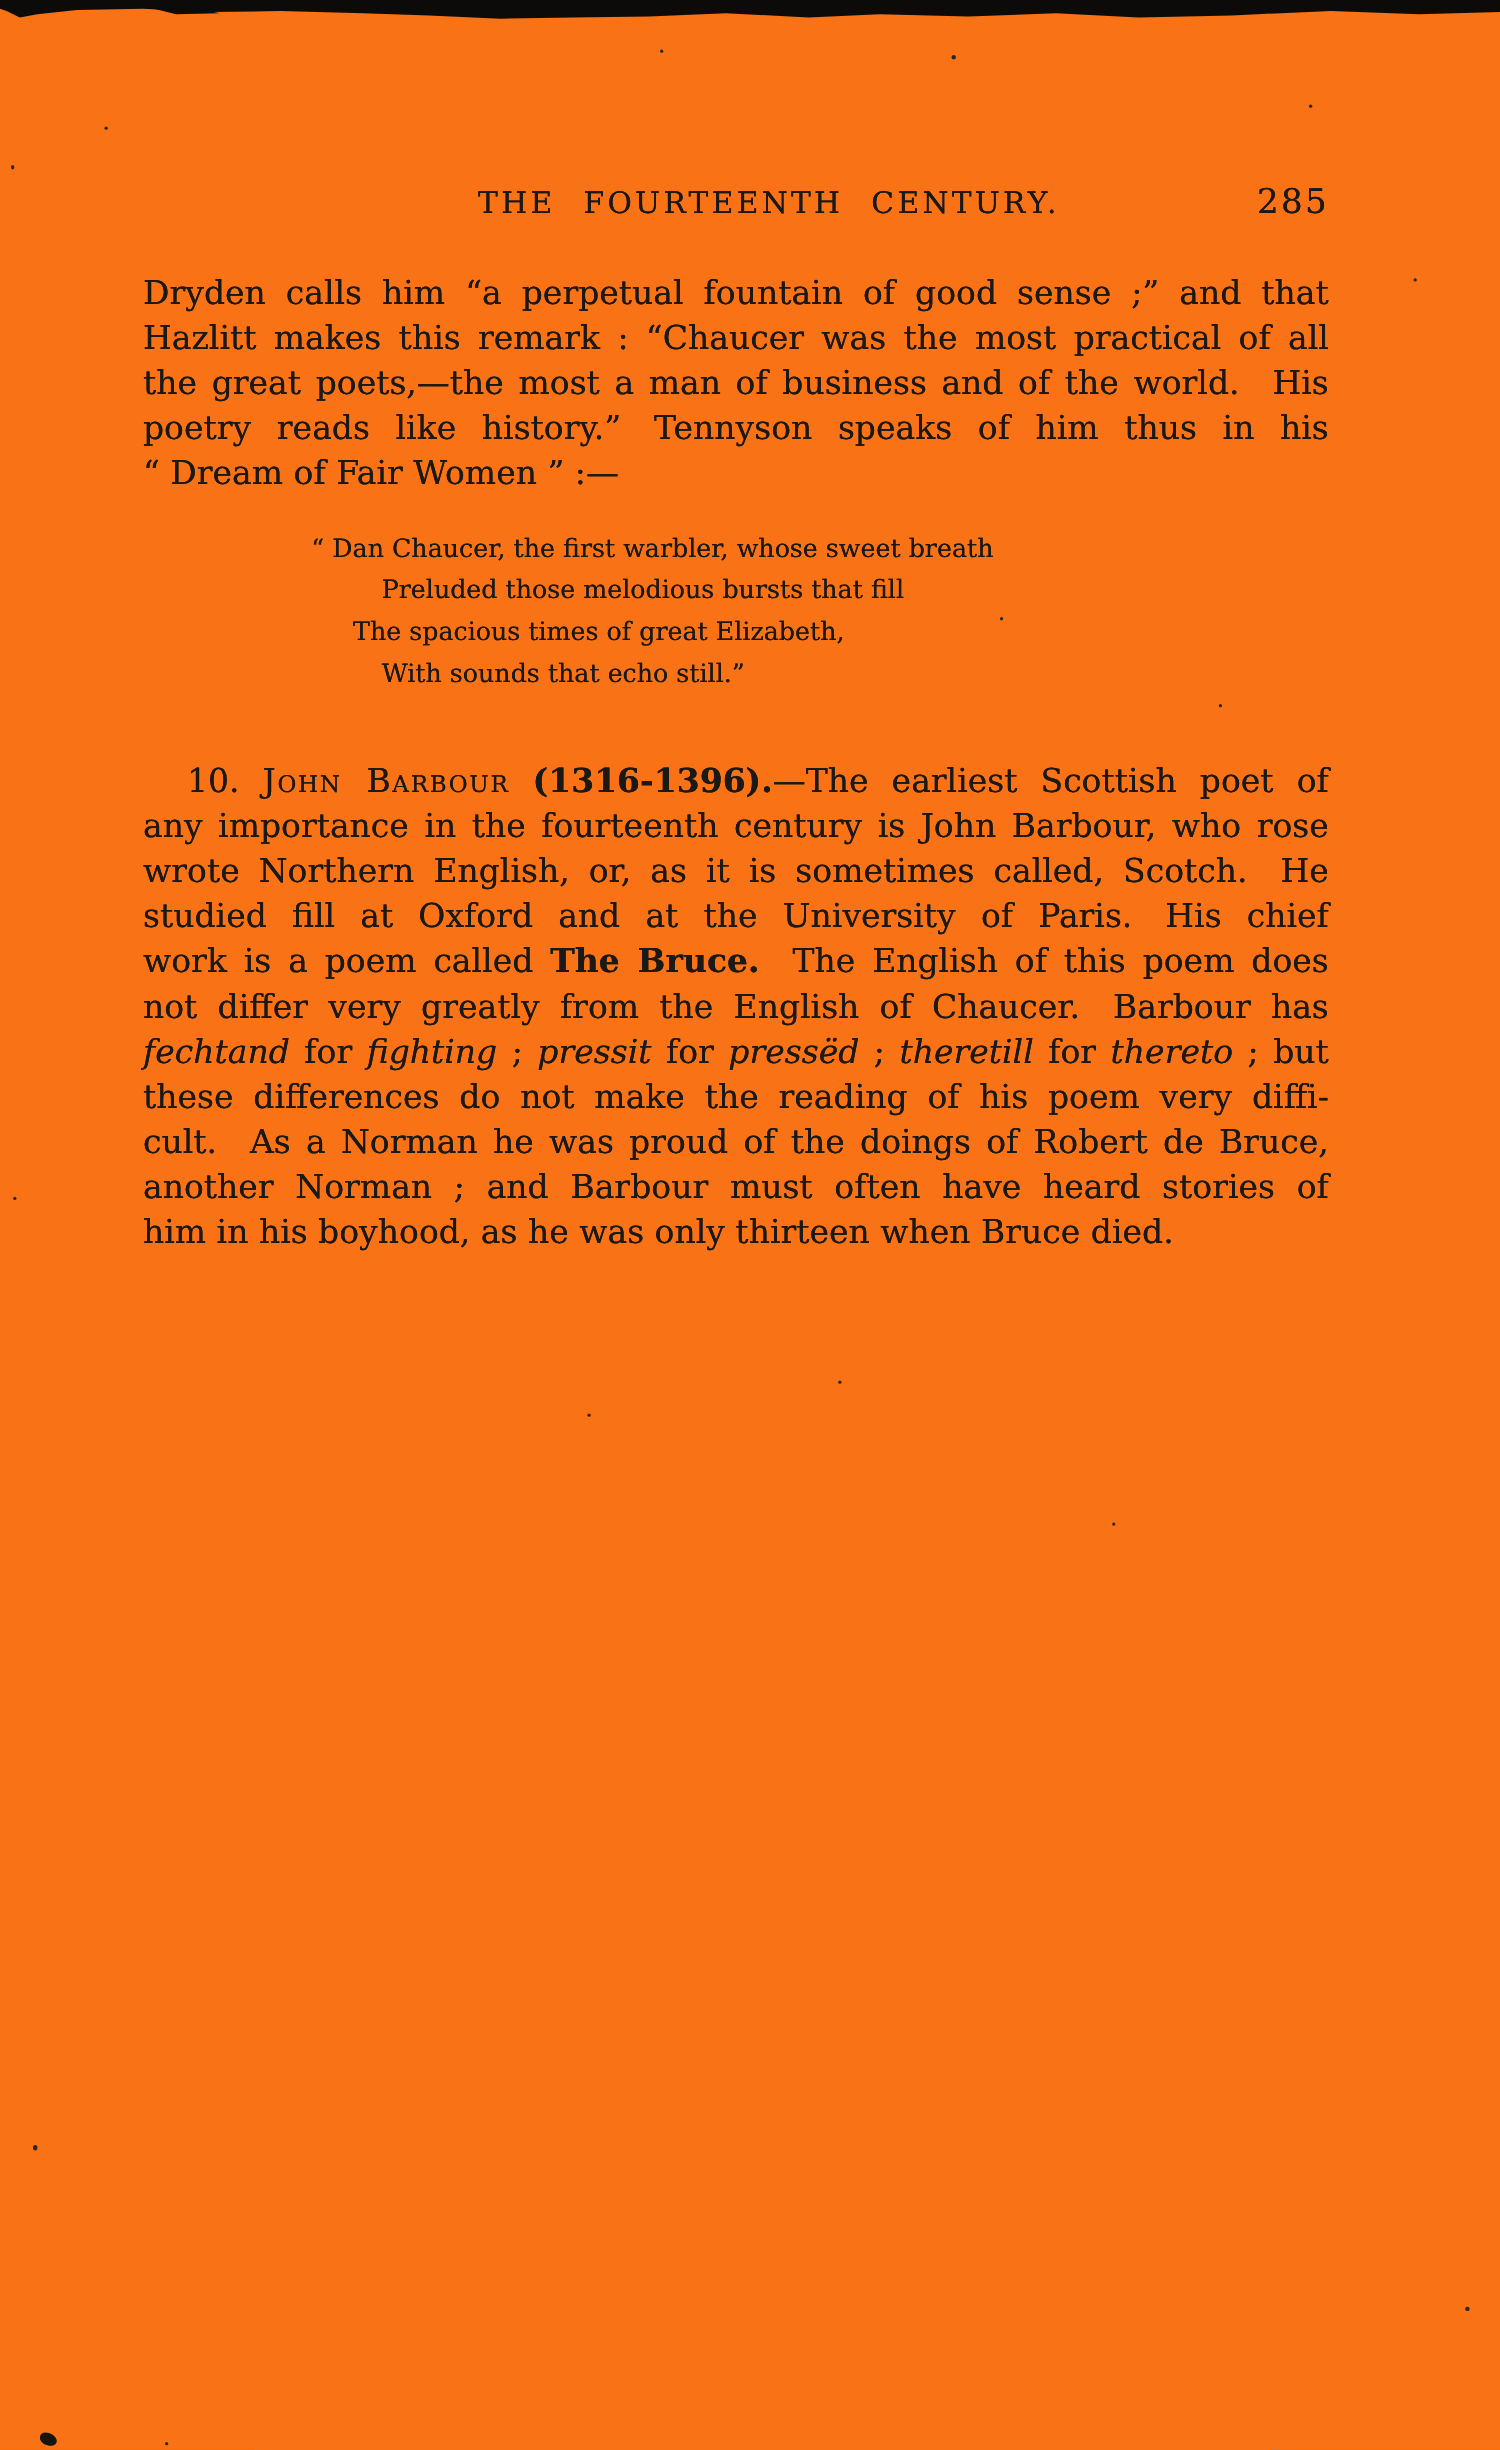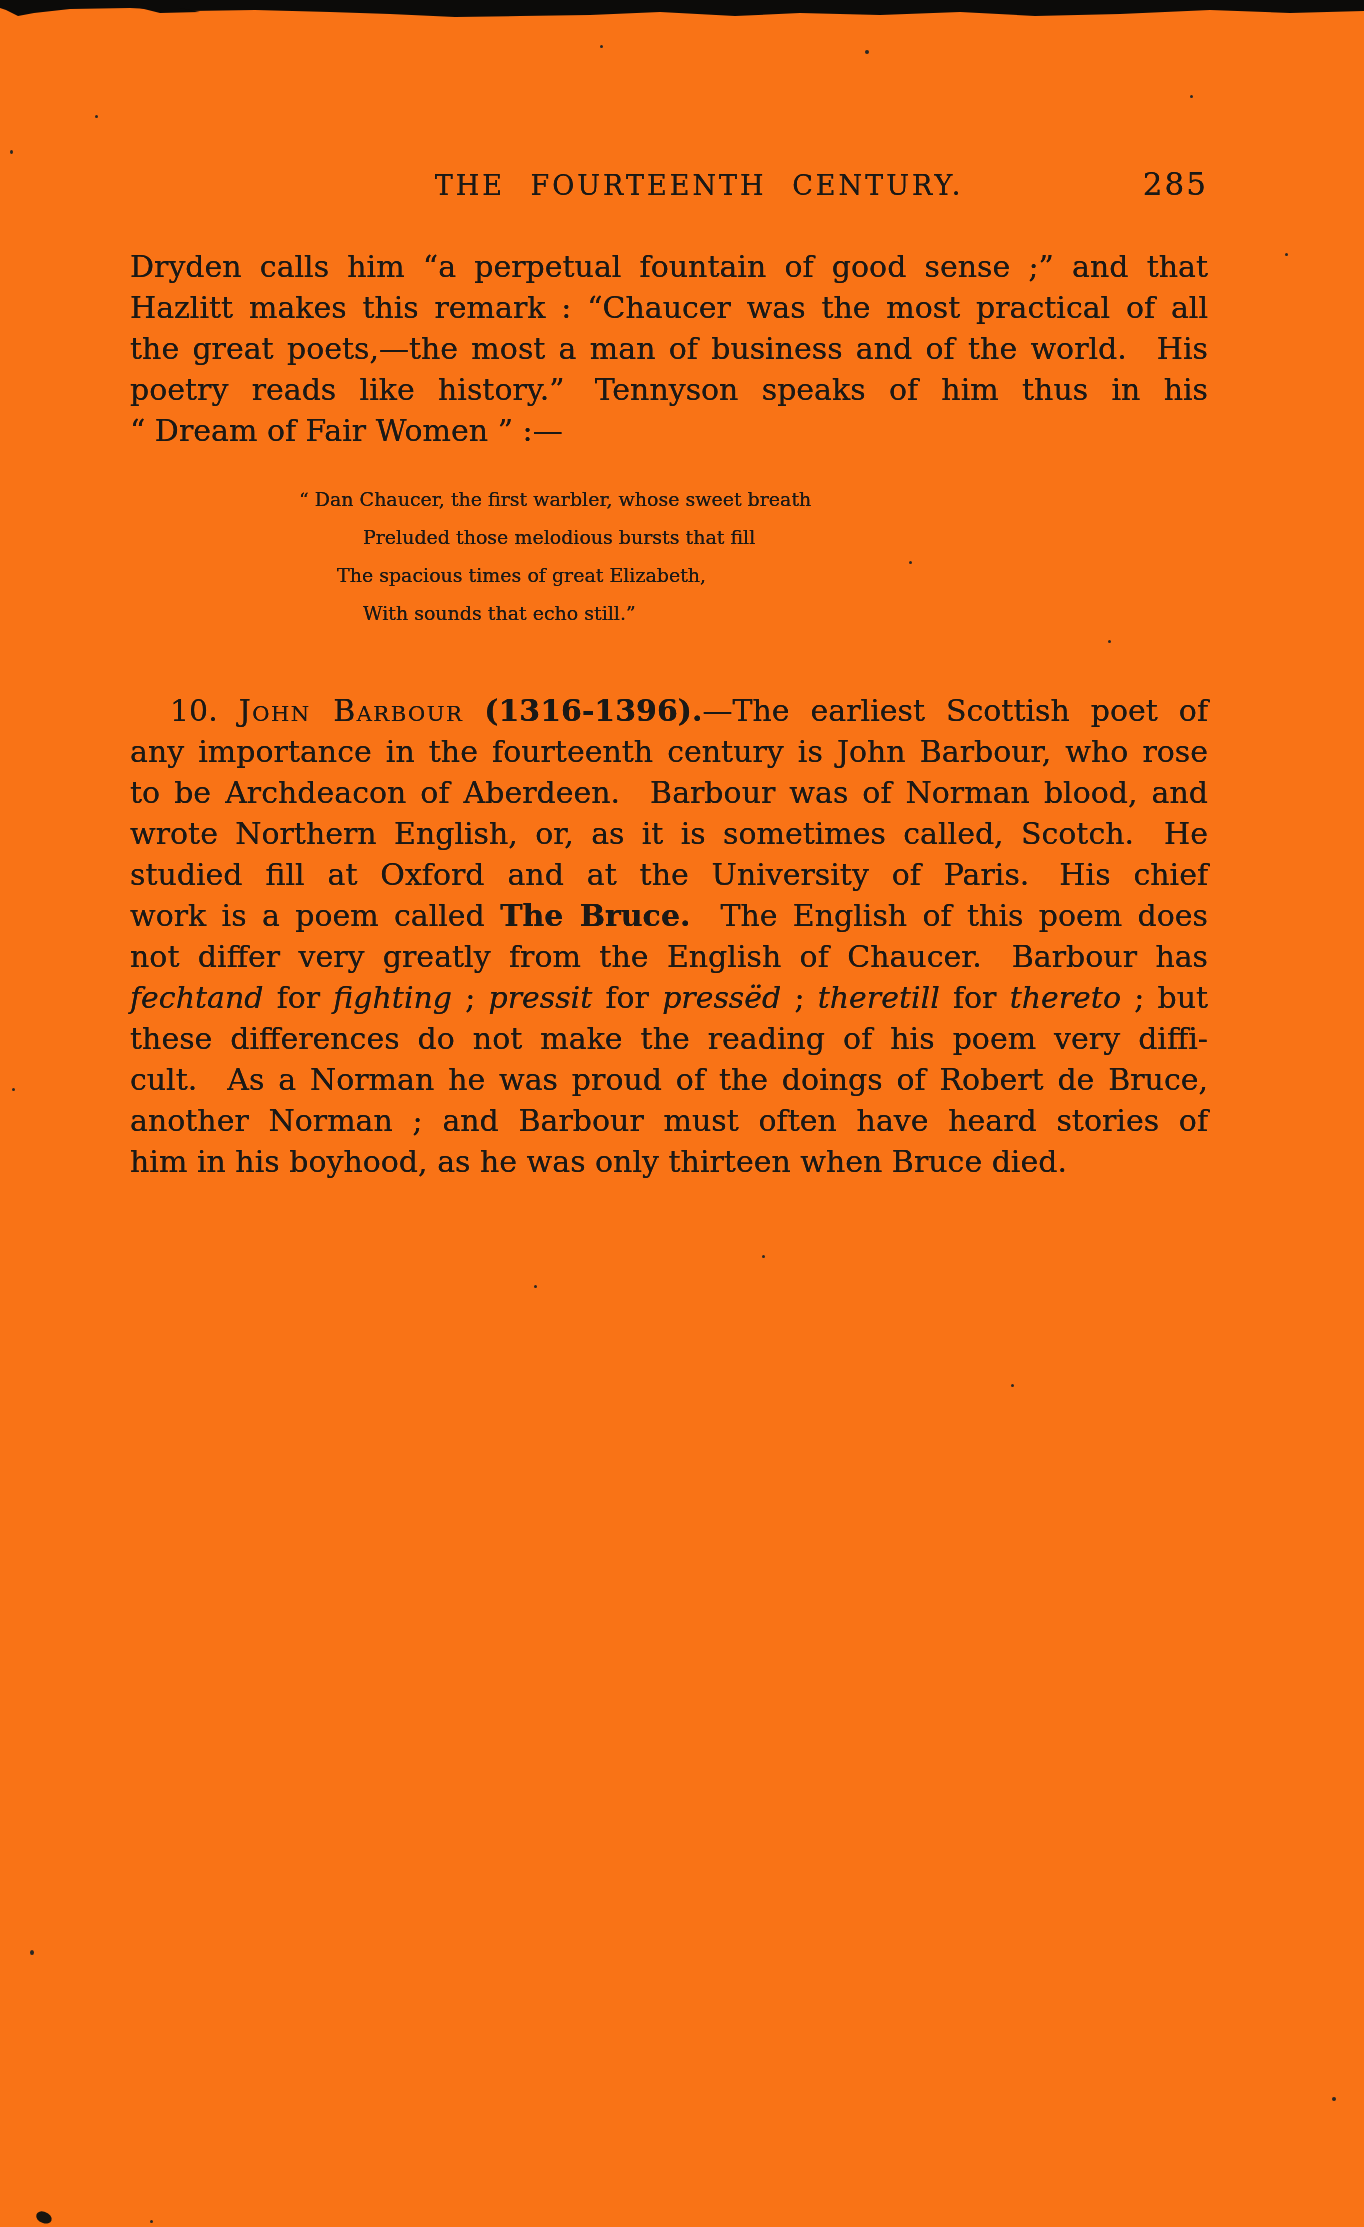--- a/index.html
+++ b/index.html
@@ -23,21 +23,21 @@
     padding-left:60px;
     white-space:nowrap;
   }
   .pnum{
     position:absolute;right:0;top:-4px;
     font-size:31px;letter-spacing:2px;
   }
   .para{position:absolute;left:130px;width:1078px;font-size:30px;line-height:41px;}
   .p1{top:246px;}
   .p2{top:690px;}
-  .poem{position:absolute;left:299px;top:480px;width:760px;font-size:19px;line-height:38px;}
+  .poem{position:absolute;left:283px;top:480px;width:760px;font-size:23px;line-height:38px;}
   .tline{text-align:left;height:inherit;}
   .para .tline{height:41px;overflow:visible;}
   .tline.just{text-align:justify;text-align-last:justify;}
   .s-b{font-weight:bold;}
   .s-i{font-style:italic;}
   .s-sc{font-variant:small-caps;letter-spacing:1.5px;margin-top:11px;}
   .speck{position:absolute;background:#2a2824;border-radius:50%;}
   .blot{position:absolute;background:#17150f;border-radius:45% 60% 50% 55%;transform:rotate(18deg);}
 </style>
 </head>
@@ -66,21 +66,20 @@
   <div class="poem">
       <div class="tline"><span>“ Dan Chaucer, the first warbler, whose sweet breath</span></div>
       <div class="tline" style="padding-left: 64px;"><span>Preluded those melodious bursts that fill</span></div>
       <div class="tline" style="padding-left: 38px;"><span>The spacious times of great Elizabeth,</span></div>
       <div class="tline" style="padding-left: 64px;"><span>With sounds that echo still.”</span></div>
     </div>
 
   <div class="para p2">
       <div class="tline just" style="text-indent: 40px;"><span>10. </span><span class="s-sc">John Barbour</span><span> </span><span class="s-b">(1316-1396).</span><span>—The earliest Scottish poet of</span></div>
       <div class="tline just"><span>any importance in the fourteenth century is John Barbour, who rose</span></div>
-      <div class="tline just"><span>to be Archdeacon of Aberdeen. Barbour was of Norman blood, and</span></div>
       <div class="tline just"><span>wrote Northern English, or, as it is sometimes called, Scotch. He</span></div>
       <div class="tline just"><span>studied fill at Oxford and at the University of Paris. His chief</span></div>
       <div class="tline just"><span>work is a poem called </span><span class="s-b">The Bruce.</span><span> The English of this poem does</span></div>
       <div class="tline just"><span>not differ very greatly from the English of Chaucer. Barbour has</span></div>
       <div class="tline just"><span class="s-i">fechtand</span><span> for </span><span class="s-i">fighting</span><span> ; </span><span class="s-i">pressit</span><span> for </span><span class="s-i">pressëd</span><span> ; </span><span class="s-i">theretill</span><span> for </span><span class="s-i">thereto</span><span> ; but</span></div>
       <div class="tline just"><span>these differences do not make the reading of his poem very diffi-</span></div>
       <div class="tline just"><span>cult. As a Norman he was proud of the doings of Robert de Bruce,</span></div>
       <div class="tline just"><span>another Norman ; and Barbour must often have heard stories of</span></div>
       <div class="tline"><span>him in his boyhood, as he was only thirteen when Bruce died.</span></div>
     </div>

